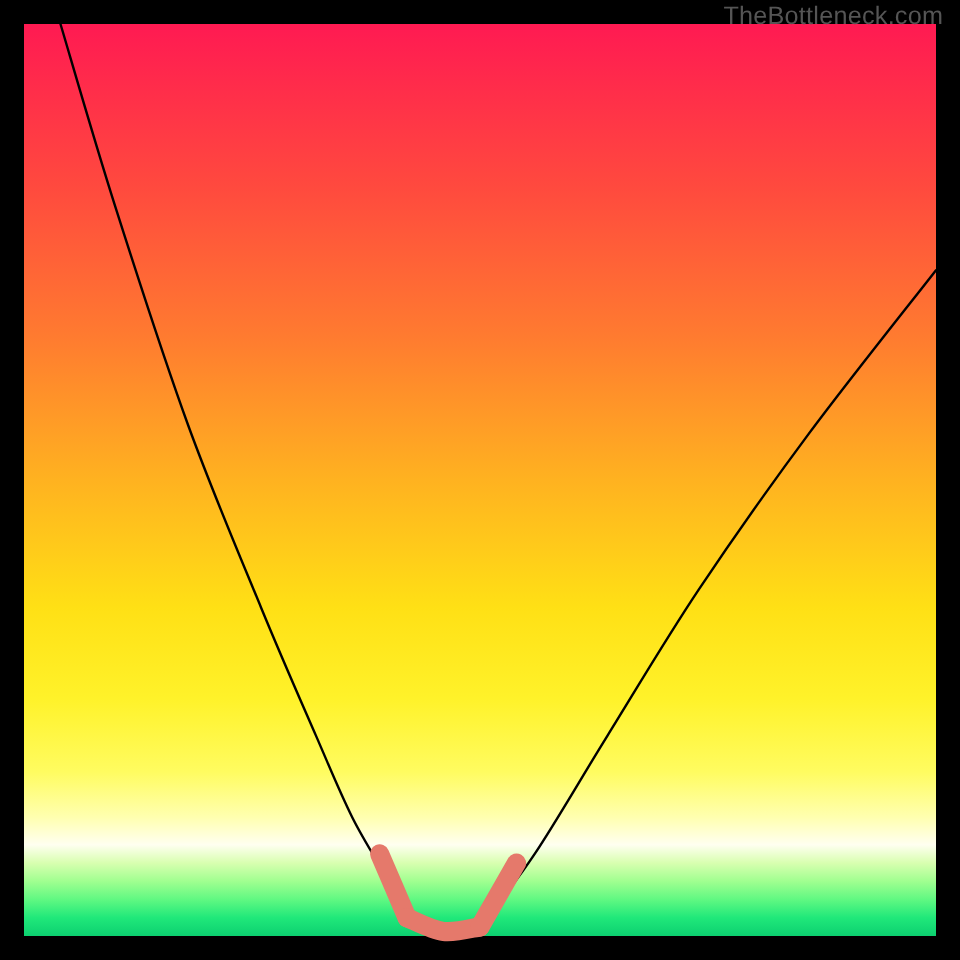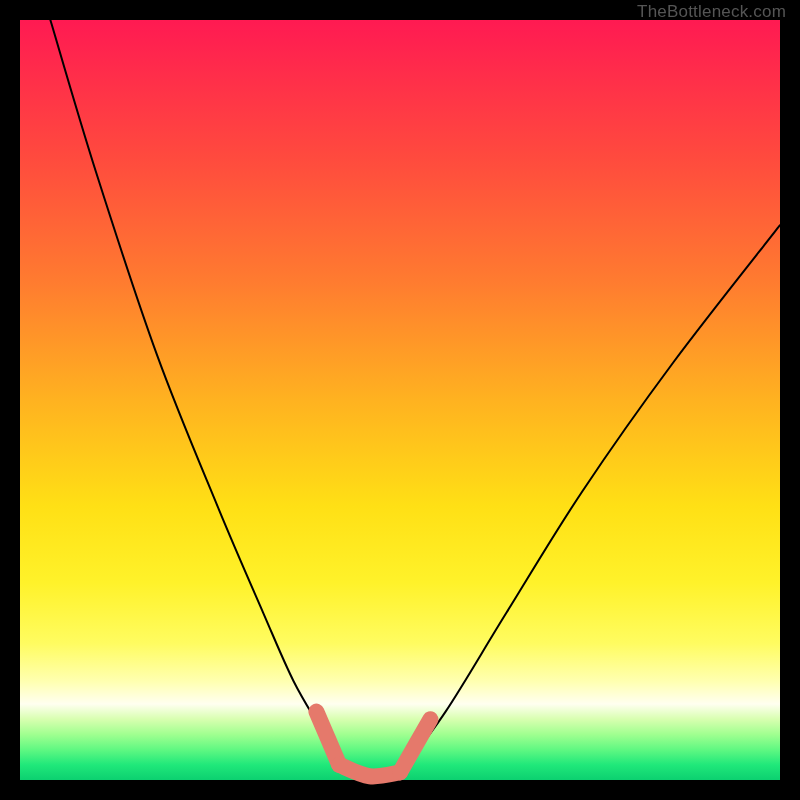--- a/index.html
+++ b/index.html
@@ -39,21 +39,21 @@
       #a0ff90 94%,
       #60f882 96%,
       #20e87a 98%,
       #0cd070 100%
     );
   }
   .watermark {
     position: absolute;
     top: 2px;
     right: 14px;
-    font-size: 17px;
+    font-size: 21px;
     color: #555;
     font-weight: 500;
     letter-spacing: 0.2px;
     user-select: none;
     margin-left: 38px;
   }
   svg.curves {
     position: absolute;
     left: 20px;
     top: 20px;

